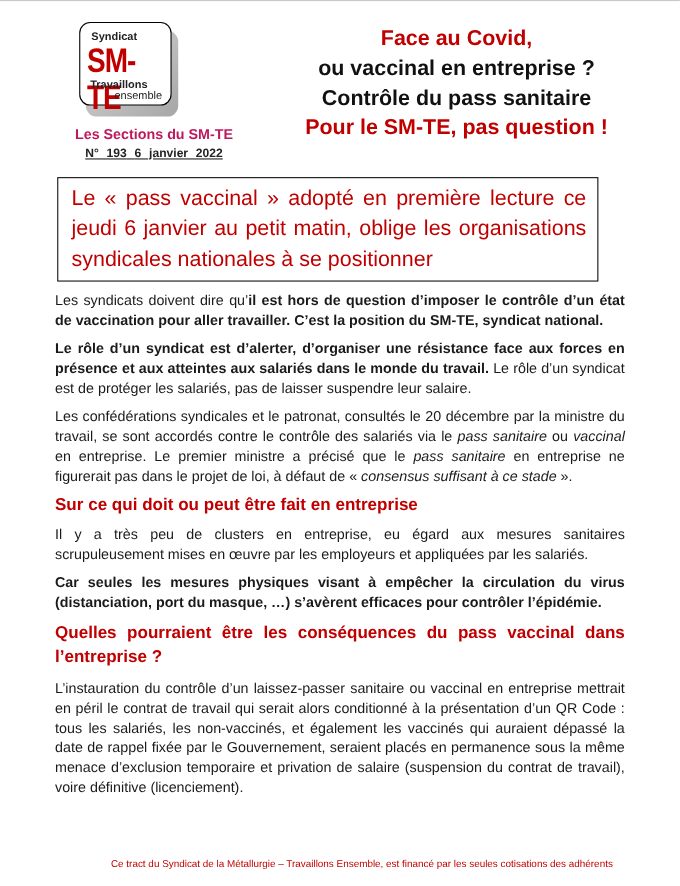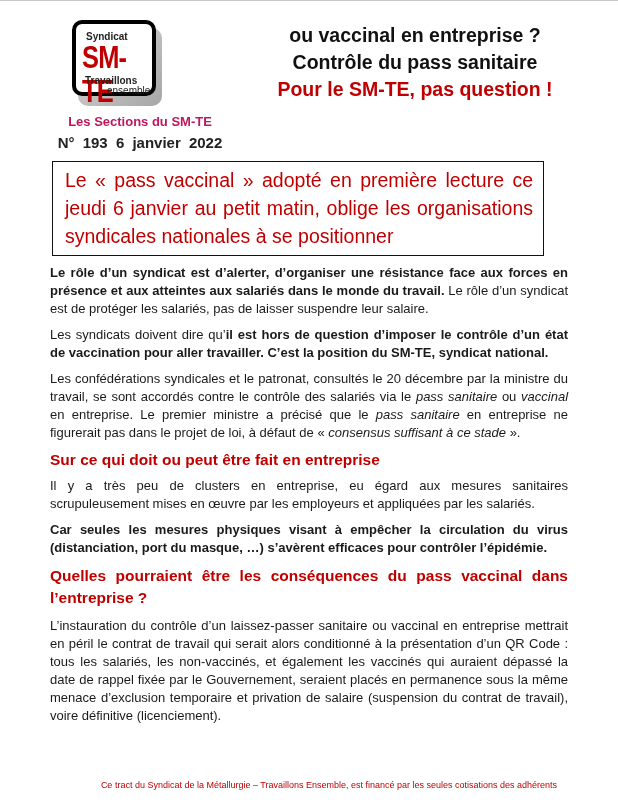--- a/index.html
+++ b/index.html
@@ -13,33 +13,33 @@
 
   
   .logo-wrap { position: absolute; left: 72px; top: 19px; width: 92px; height: 86px; }
   .logo-shadow {
     position: absolute; left: 6px; top: 8px; width: 84px; height: 78px;
     background: linear-gradient(135deg, #d9d9d9 0%, #a6a6a6 100%);
     border-radius: 10px;
   }
   .logo-card {
     position: absolute; left: 0; top: 0; width: 84px; height: 76px;
-    background: #ffffff; border: 4px solid #000000; border-radius: 10px;
+    background: #ffffff; border: 1px solid #000000; border-radius: 10px;
   }
   .logo-syndicat { position: absolute; left: 10px; top: 7px; font-size: 10px; font-weight: bold; color: #222; }
   .logo-smte {
     position: absolute; left: 6px; top: 17px; font-size: 31px; font-weight: bold;
     color: #c00000; letter-spacing: -1px; transform: scaleX(0.82); transform-origin: left top;
     line-height: 34px;
   }
   .logo-trav { position: absolute; left: 9px; top: 52px; font-size: 10px; font-weight: bold; color: #222; line-height: 10px; }
   .logo-ens { position: absolute; left: 31px; top: 62px; font-size: 10px; font-weight: normal; color: #222; line-height: 10px; }
 
   .sections-title { position: absolute; left: 56px; top: 113px; width: 168px; text-align: center; font-size: 13px; font-weight: bold; color: #be185d; }
-  .issue-line { position: absolute; left: 56px; top: 133px; width: 168px; text-align: center; font-size: 15px; font-weight: bold; color: #222; word-spacing: 4px; }
+  .issue-line { position: absolute; left: 56px; top: 133px; width: 168px; text-align: center; font-size: 11px; font-weight: bold; color: #222; word-spacing: 4px; text-decoration: underline; }
 
   
   .headline { position: absolute; left: 230px; top: 21px; width: 370px; text-align: center; font-weight: bold; font-size: 19.5px; line-height: 27px; }
   .headline .red { color: #c00000; }
   .headline .black { color: #111; }
 
   
   .announce-box {
     position: absolute; left: 52px; top: 160px; width: 492px; height: 95px;
     border: 1.5px solid #111; padding: 4px 10px 0 12px;
@@ -69,30 +69,31 @@
   </div>
 </div>
 
 <div class="sections-title">Les Sections du SM-TE</div>
 <div class="issue-line">
   <span>N° 193</span>
   <span>6 janvier 2022</span>
 </div>
 
 <div class="headline">
+  <div class="red">Face au Covid,</div>
   <div class="black">ou vaccinal en entreprise ?</div>
   <div class="black">Contrôle du pass sanitaire</div>
   <div class="red">Pour le SM-TE, pas question !</div>
 </div>
 
 <div class="announce-box">Le « pass vaccinal » adopté en première lecture ce jeudi 6 janvier au petit matin, oblige les organisations syndicales nationales à se positionner</div>
 
 <div class="content">
+  <p><span>Les syndicats doivent dire qu’</span><span class="b">il est hors de question d’imposer le contrôle d’un état de vaccination pour aller travailler. C’est la position du SM-TE, syndicat national.</span></p>
   <p><span class="b">Le rôle d’un syndicat est d’alerter, d’organiser une résistance face aux forces en présence et aux atteintes aux salariés dans le monde du travail.</span><span> Le rôle d’un syndicat est de protéger les salariés, pas de laisser suspendre leur salaire.</span></p>
-  <p><span>Les syndicats doivent dire qu’</span><span class="b">il est hors de question d’imposer le contrôle d’un état de vaccination pour aller travailler. C’est la position du SM-TE, syndicat national.</span></p>
   <p><span>Les confédérations syndicales et le patronat, consultés le 20 décembre par la ministre du travail, se sont accordés contre le contrôle des salariés via le </span><span class="i">pass sanitaire</span><span> ou </span><span class="i">vaccinal</span><span> en entreprise. Le premier ministre a précisé que le </span><span class="i">pass sanitaire</span><span> en entreprise ne figurerait pas dans le projet de loi, à défaut de « </span><span class="i">consensus suffisant à ce stade</span><span> ».</span></p>
   <h2>Sur ce qui doit ou peut être fait en entreprise</h2>
   <p>Il y a très peu de clusters en entreprise, eu égard aux mesures sanitaires scrupuleusement mises en œuvre par les employeurs et appliquées par les salariés.</p>
   <p class="b">Car seules les mesures physiques visant à empêcher la circulation du virus (distanciation, port du masque, …) s’avèrent efficaces pour contrôler l’épidémie.</p>
   <h2 class="long">Quelles pourraient être les conséquences du pass vaccinal dans l’entreprise ?</h2>
   <p>L’instauration du contrôle d’un laissez-passer sanitaire ou vaccinal en entreprise mettrait en péril le contrat de travail qui serait alors conditionné à la présentation d’un QR Code : tous les salariés, les non-vaccinés, et également les vaccinés qui auraient dépassé la date de rappel fixée par le Gouvernement, seraient placés en permanence sous la même menace d’exclusion temporaire et privation de salaire (suspension du contrat de travail), voire définitive (licenciement).</p>
 </div>
 
 <div class="footer">Ce tract du Syndicat de la Métallurgie – Travaillons Ensemble, est financé par les seules cotisations des adhérents</div>
 

